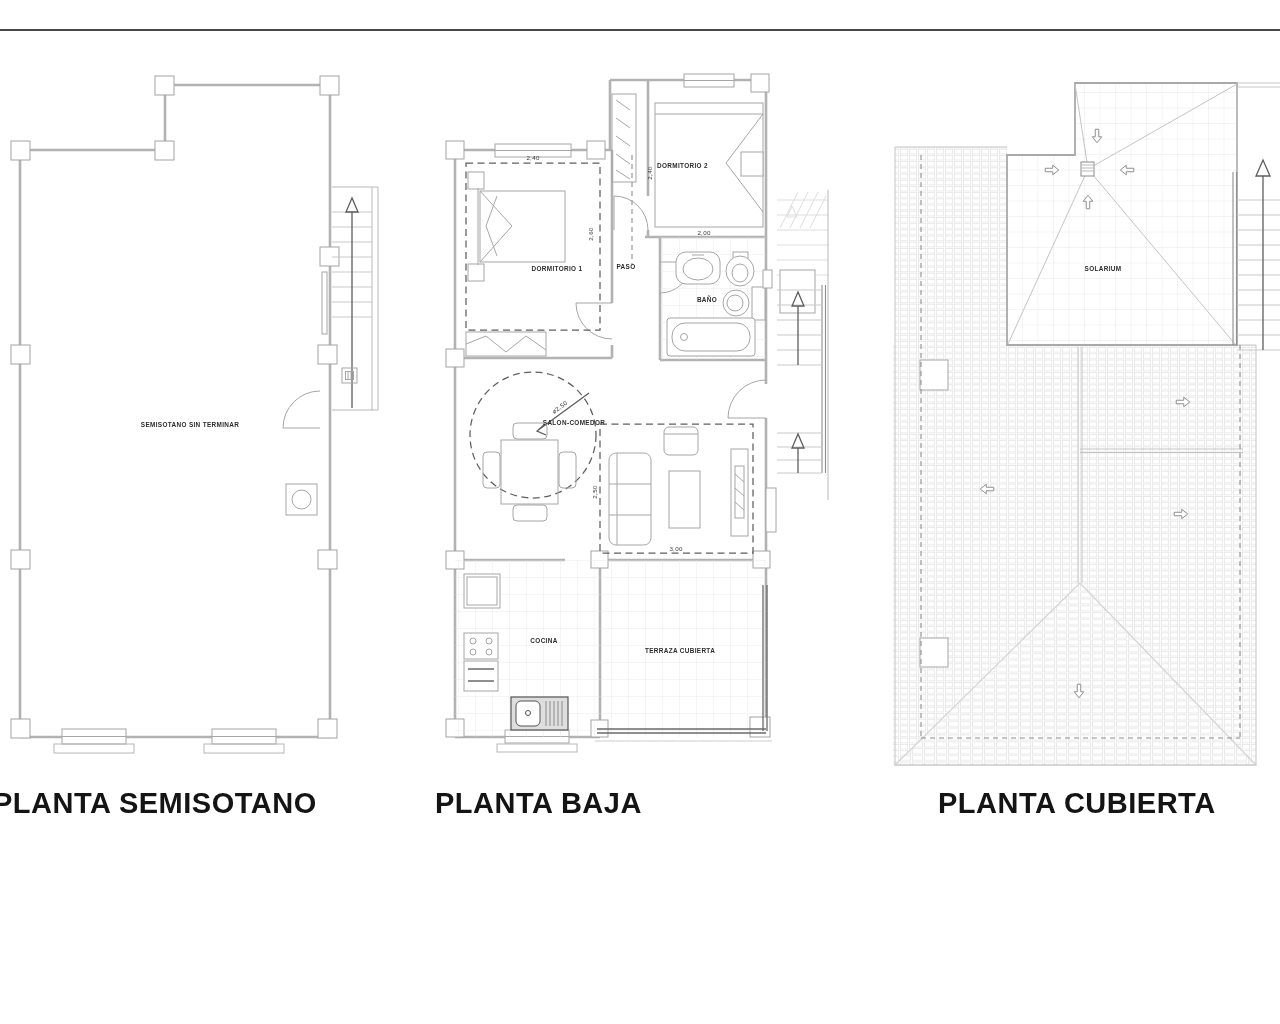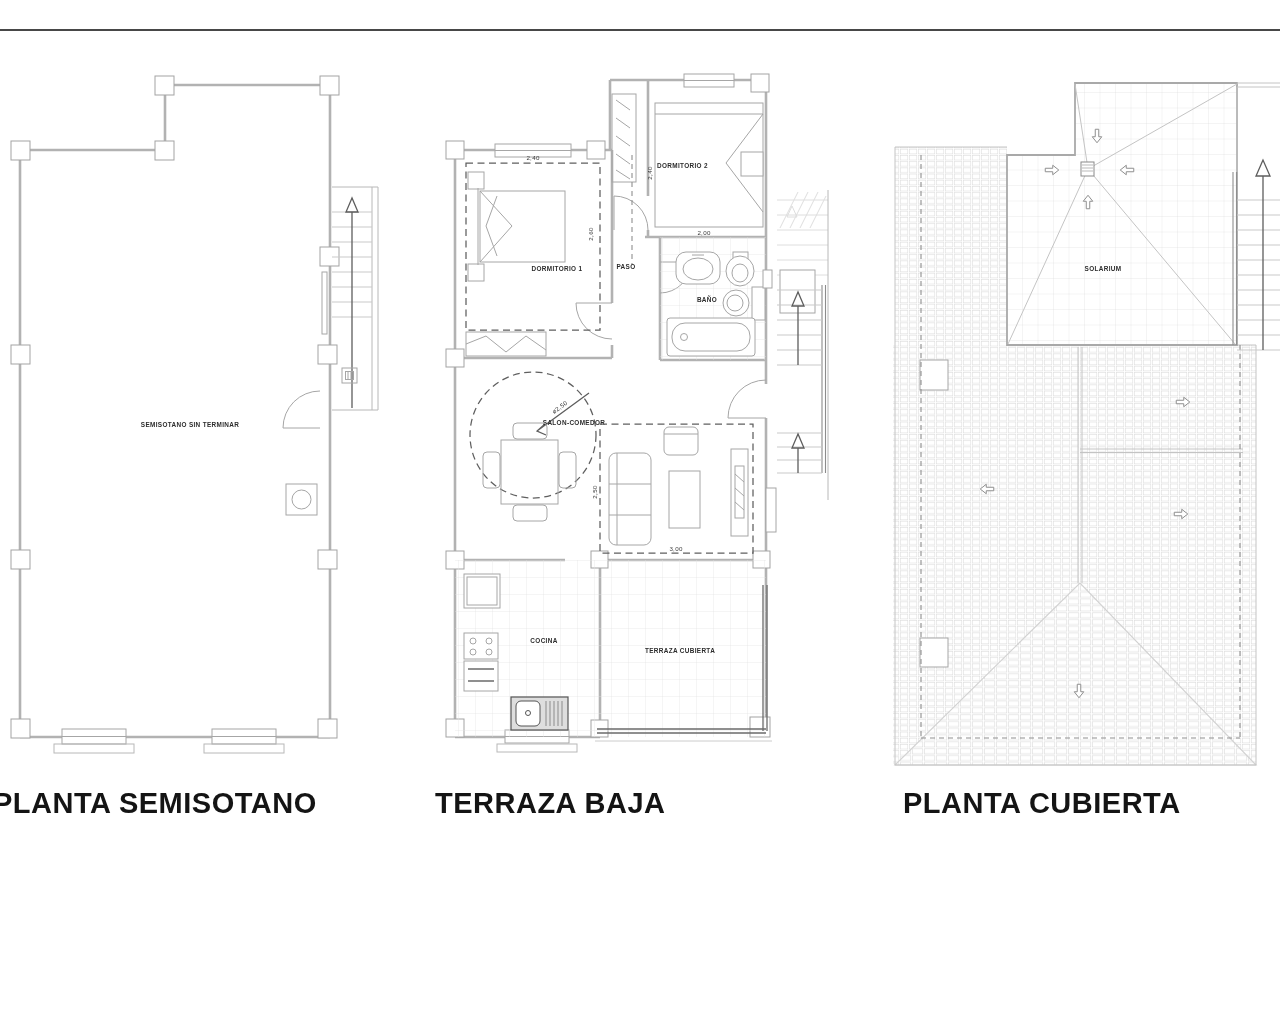--- a/index.html
+++ b/index.html
@@ -2,21 +2,21 @@
 <html><head>
 <meta charset="utf-8">
 <style>
   html,body{margin:0;padding:0;background:#ffffff;width:1280px;height:1024px;overflow:hidden;}
   body{position:relative;font-family:"Liberation Sans",sans-serif;}
   .top-rule{position:absolute;left:0;top:29px;width:1280px;height:2px;background:#474747;}
   .plan-svg{position:absolute;left:0;top:0;}
   .title{position:absolute;font-weight:bold;font-size:29px;color:#141414;letter-spacing:.5px;white-space:nowrap;}
   .t1{left:-7px;top:787px;}
   .t2{left:435px;top:787px;}
-  .t3{left:903px;top:787px;}
+  .t3{left:938px;top:787px;}
   
   .wall{stroke:#b2b2b2;stroke-width:2.6;fill:none;stroke-linecap:butt;}
   .wallthin{stroke:#b8b8b8;stroke-width:1;fill:none;}
   .col{fill:#ffffff;stroke:#a3a3a3;stroke-width:1;}
   .furn{stroke:#a6a6a6;stroke-width:1;fill:none;}
   .furnw{stroke:#a6a6a6;stroke-width:1;fill:#ffffff;}
   .dash{stroke:#5f5f5f;stroke-width:1.25;fill:none;stroke-dasharray:7 4.5;}
   .dashL{stroke:#8f8f8f;stroke-width:1.1;fill:none;stroke-dasharray:5 4;}
   .stair{stroke:#c9c9c9;stroke-width:1;fill:none;}
   .stairF{stroke:#dedede;stroke-width:1;fill:none;}
@@ -328,14 +328,14 @@
       <path d="M1233 172 V345 M1236.5 172 V345" stroke="#8f8f8f" stroke-width="1.1" fill="none"></path>
       <path class="roofline" d="M1237 83 H1280 M1237 87 H1280 M1237 87 V172"></path>
       <path class="stair" d="M1237 200 H1280 M1237 215 H1280 M1237 230 H1280 M1237 245 H1280 M1237 260 H1280 M1237 275 H1280 M1237 290 H1280 M1237 305 H1280 M1237 320 H1280 M1237 335 H1280 M1237 350 H1280"></path>
       <line class="arr" x1="1263" y1="350" x2="1263" y2="176"></line>
       <path class="arr" d="M1263 160 L1256 176 H1270 Z"></path>
     </g>
   </g>
 </svg>
 
 <div class="title t1">PLANTA SEMISOTANO</div>
-<div class="title t2">TERRAZA BAJA</div>
+<div class="title t2">PLANTA BAJA</div>
 <div class="title t3">PLANTA CUBIERTA</div>
 
 </body></html>

